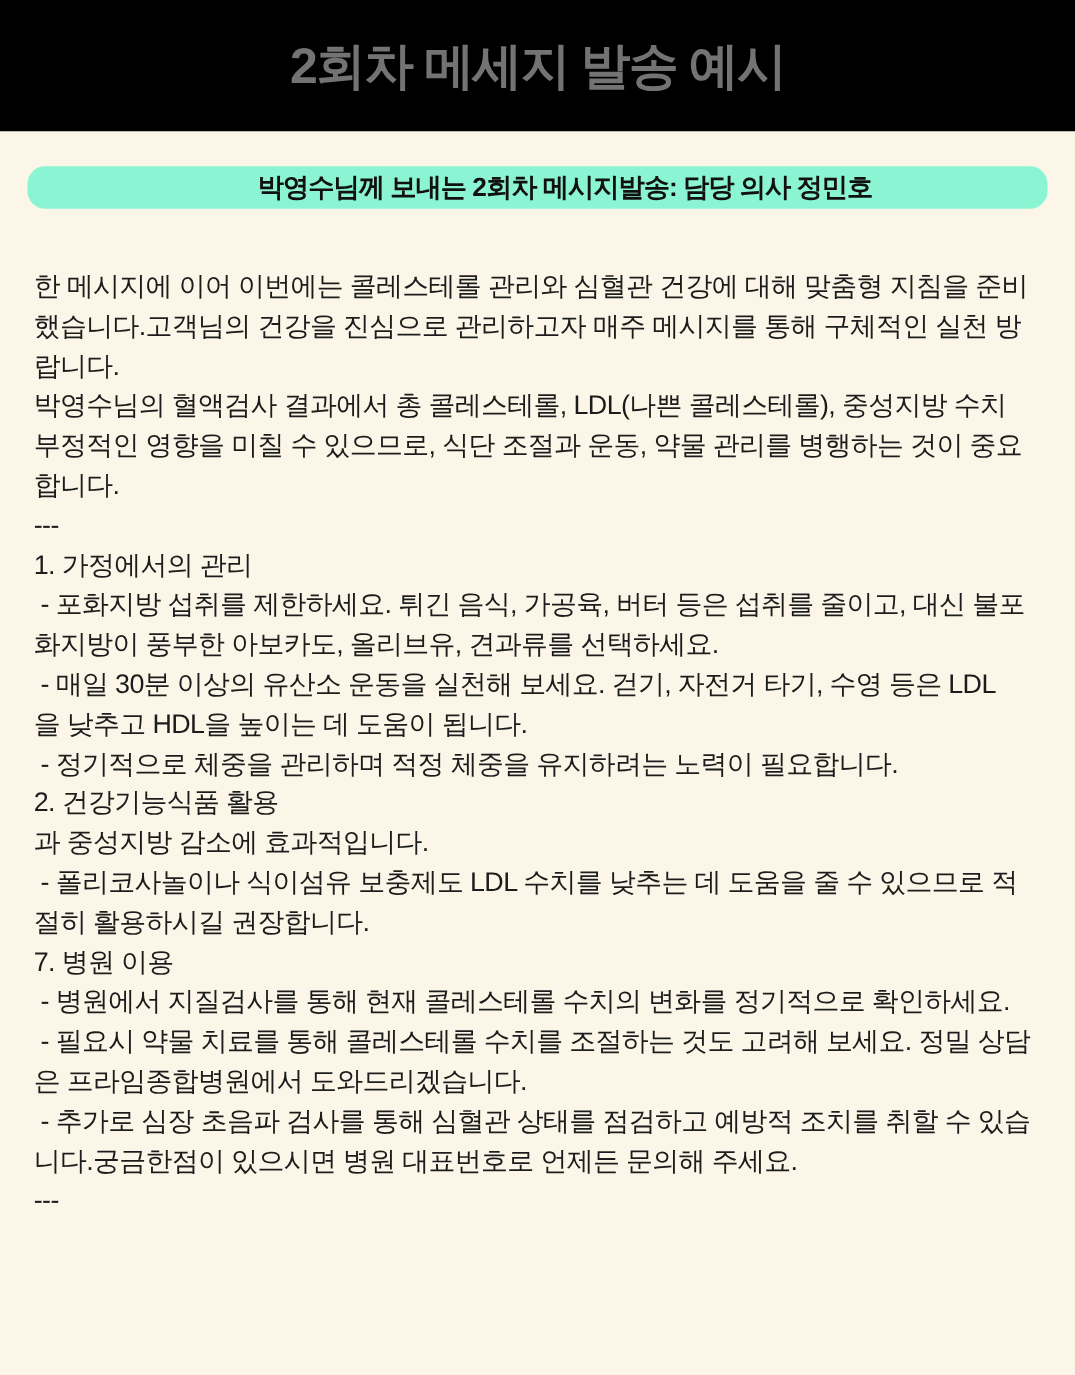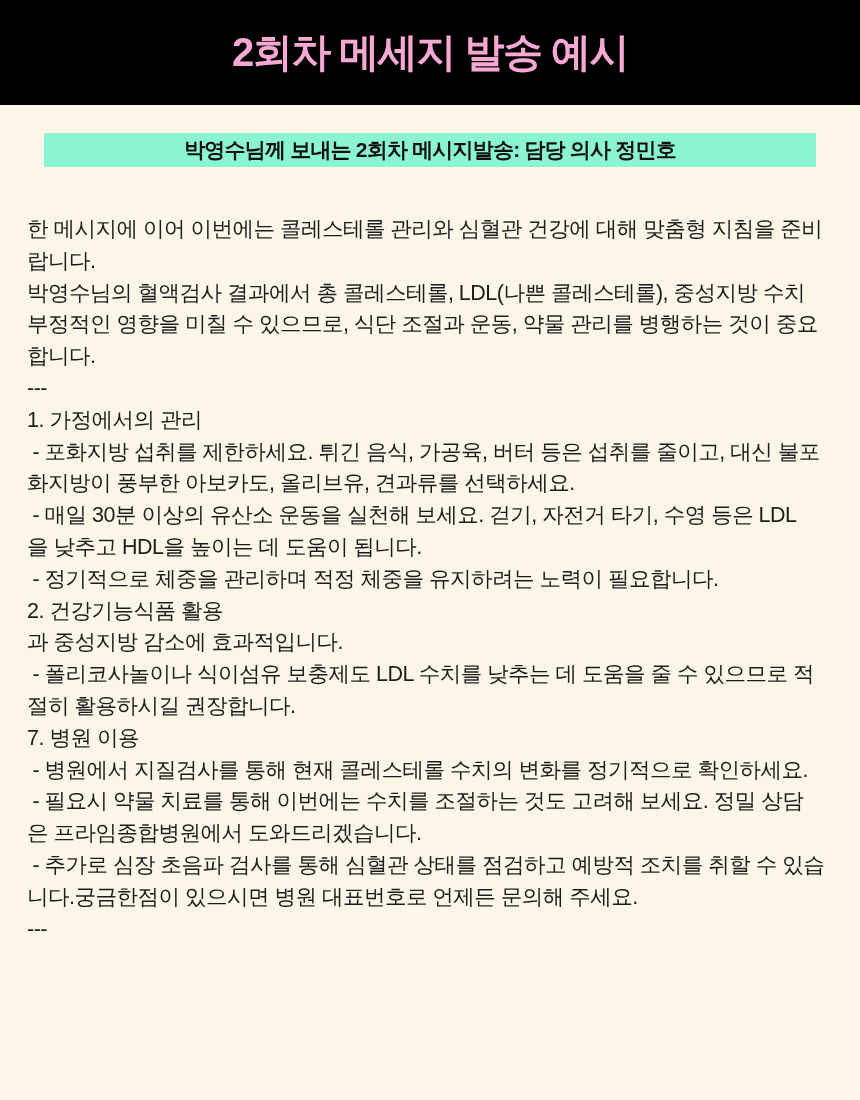--- a/index.html
+++ b/index.html
@@ -15,35 +15,36 @@
   }
   .header {
     width: 860px;
     height: 105px;
     background: #000000;
     display: flex;
     align-items: center;
     justify-content: center;
   }
   .page-title {
-    color: #f9a8d4;
+    color: #737373;
     font-size: 40px;
     font-weight: 800;
     letter-spacing: -1.5px;
     white-space: nowrap;
   }
   .banner {
     margin: 28px auto 0 auto;
     width: 772px;
     height: 34px;
     background: #8BF5D3;
-    border-radius: 1px;
+    border-radius: 14px;
     display: flex;
     align-items: center;
     justify-content: center;
+    padding-left: 44px;
   }
   .banner-label {
     color: #111111;
     font-size: 21px;
     font-weight: 700;
     letter-spacing: -0.8px;
     white-space: nowrap;
   }
   .message-body {
     margin: 47px 26px 0 27px;
@@ -64,35 +65,36 @@
 <div class="header">
   <div class="page-title">2회차 메세지 발송 예시</div>
 </div>
 
 <div class="banner">
   <div class="banner-label">박영수님께 보내는 2회차 메시지발송: 담당 의사 정민호</div>
 </div>
 
 <div class="message-body">
     <div class="message-line">한 메시지에 이어 이번에는 콜레스테롤 관리와 심혈관 건강에 대해 맞춤형 지침을 준비</div>
+    <div class="message-line">했습니다.고객님의 건강을 진심으로 관리하고자 매주 메시지를 통해 구체적인 실천 방</div>
     <div class="message-line">랍니다.</div>
     <div class="message-line">박영수님의 혈액검사 결과에서 총 콜레스테롤, LDL(나쁜 콜레스테롤), 중성지방 수치</div>
     <div class="message-line">부정적인 영향을 미칠 수 있으므로, 식단 조절과 운동, 약물 관리를 병행하는 것이 중요</div>
     <div class="message-line">합니다.</div>
     <div class="message-line">---</div>
     <div class="message-line">1. 가정에서의 관리</div>
     <div class="message-line"> - 포화지방 섭취를 제한하세요. 튀긴 음식, 가공육, 버터 등은 섭취를 줄이고, 대신 불포</div>
     <div class="message-line">화지방이 풍부한 아보카도, 올리브유, 견과류를 선택하세요.</div>
     <div class="message-line"> - 매일 30분 이상의 유산소 운동을 실천해 보세요. 걷기, 자전거 타기, 수영 등은 LDL</div>
     <div class="message-line">을 낮추고 HDL을 높이는 데 도움이 됩니다.</div>
     <div class="message-line"> - 정기적으로 체중을 관리하며 적정 체중을 유지하려는 노력이 필요합니다.</div>
     <div class="message-line">2. 건강기능식품 활용</div>
     <div class="message-line">과 중성지방 감소에 효과적입니다.</div>
     <div class="message-line"> - 폴리코사놀이나 식이섬유 보충제도 LDL 수치를 낮추는 데 도움을 줄 수 있으므로 적</div>
     <div class="message-line">절히 활용하시길 권장합니다.</div>
     <div class="message-line">7. 병원 이용</div>
     <div class="message-line"> - 병원에서 지질검사를 통해 현재 콜레스테롤 수치의 변화를 정기적으로 확인하세요.</div>
-    <div class="message-line"> - 필요시 약물 치료를 통해 이번에는 수치를 조절하는 것도 고려해 보세요. 정밀 상담</div>
+    <div class="message-line"> - 필요시 약물 치료를 통해 콜레스테롤 수치를 조절하는 것도 고려해 보세요. 정밀 상담</div>
     <div class="message-line">은 프라임종합병원에서 도와드리겠습니다.</div>
     <div class="message-line"> - 추가로 심장 초음파 검사를 통해 심혈관 상태를 점검하고 예방적 조치를 취할 수 있습</div>
     <div class="message-line">니다.궁금한점이 있으시면 병원 대표번호로 언제든 문의해 주세요.</div>
     <div class="message-line">---</div>
   </div>
 
 </body></html>

